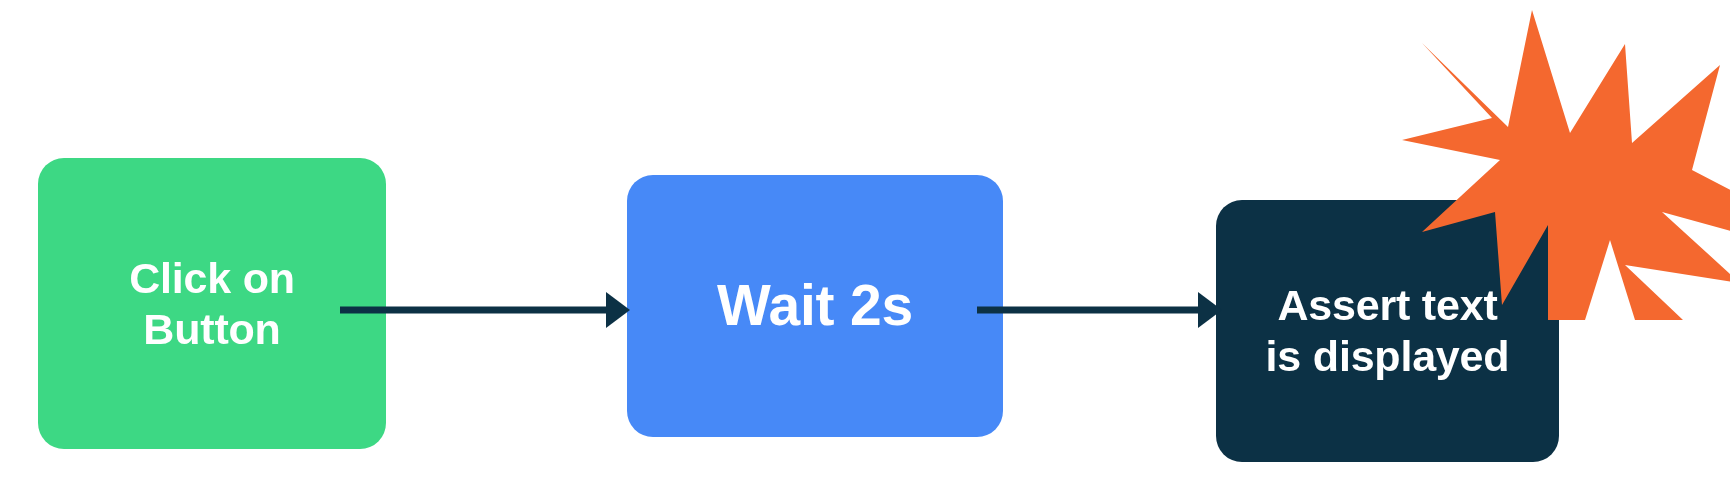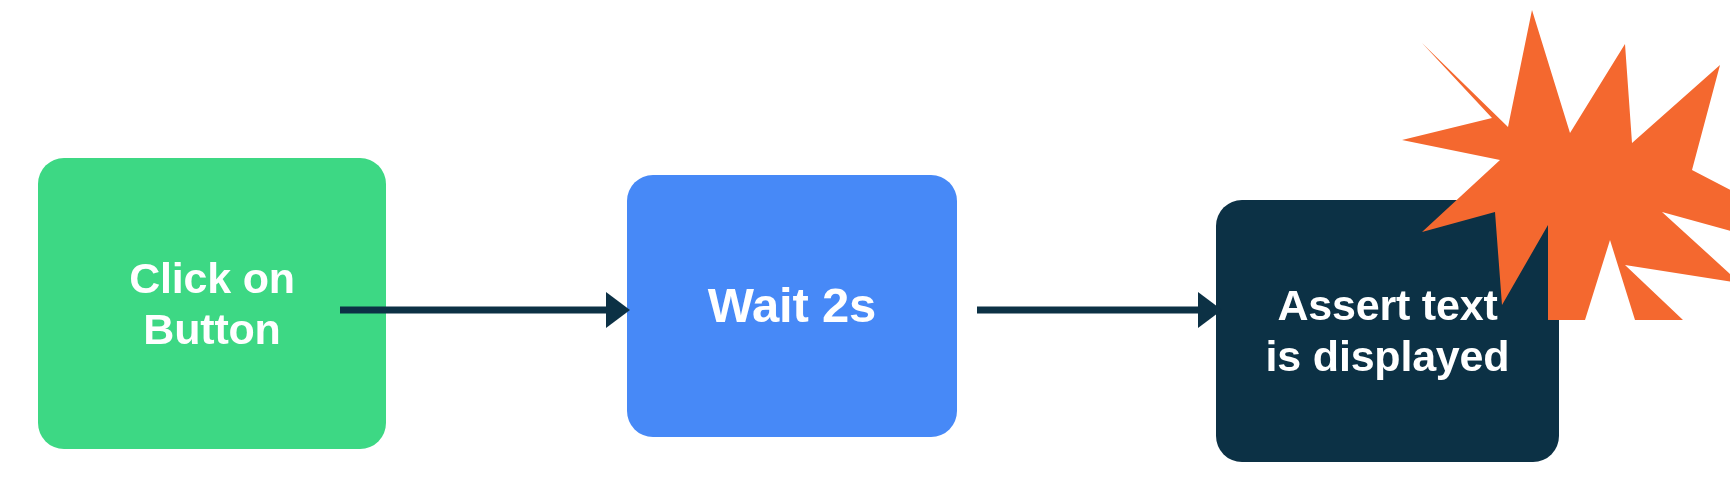--- a/index.html
+++ b/index.html
@@ -41,24 +41,24 @@
     left: 38px;
     top: 158px;
     width: 348px;
     height: 291px;
     background: #3DD884;
     font-size: 43px;
   }
   #node-wait {
     left: 627px;
     top: 175px;
-    width: 330px;
+    width: 376px;
     height: 262px;
     background: #4789F7;
-    font-size: 49px;
+    font-size: 57px;
   }
   #node-assert {
     left: 1216px;
     top: 176px;
     width: 343px;
     height: 262px;
     background: #0C3145;
     font-size: 43px;
     z-index: 2;
     margin-top: 24px;

